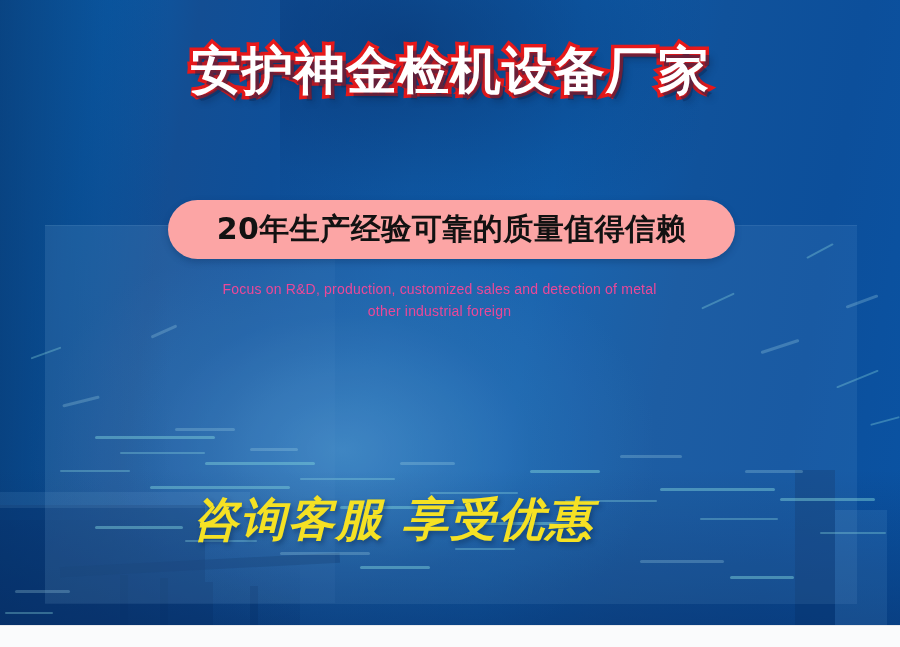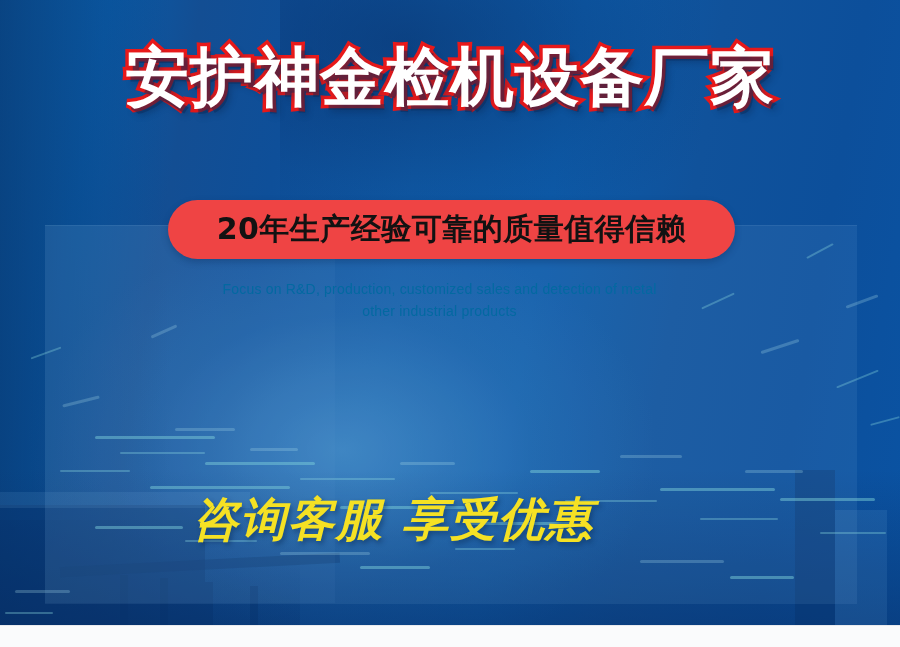--- a/index.html
+++ b/index.html
@@ -119,38 +119,38 @@
     left: 0; top: 0;
     width: 900px; height: 625px;
   }
 
   .title {
     position: absolute;
     left: 0; top: 44px;
     width: 900px;
     text-align: center;
     font-family: "DejaVu Sans", "Liberation Sans", sans-serif;
-    font-size: 64px;
+    font-size: 51px;
     font-weight: bold;
     line-height: 1.05;
     letter-spacing: 1px;
     color: #ffffff;
     -webkit-text-stroke: 7px #e8191a;
     paint-order: stroke fill;
     text-shadow:
       4px 5px 0 rgba(10,40,85,0.45),
       6px 7px 6px rgba(8,35,75,0.35);
     white-space: nowrap;
   }
 
   .pill {
     position: absolute;
     left: 168px; top: 200px;
     width: 567px; height: 59px;
-    background: #ef4444;
+    background: #fca5a5;
     border-radius: 30px;
     box-shadow: 0 3px 7px rgba(6,38,80,0.30);
     display: flex;
     align-items: center;
     justify-content: center;
   }
   .pill-text {
     font-family: "DejaVu Sans", "Liberation Sans", sans-serif;
     font-size: 30px;
     font-weight: bold;
@@ -160,21 +160,21 @@
   }
 
   .eng {
     position: absolute;
     left: 0; top: 278px;
     width: 879px;
     text-align: center;
     font-family: "Liberation Sans", "DejaVu Sans", sans-serif;
     font-size: 14px;
     line-height: 22px;
-    color: #0369a1;
+    color: #ec4899;
     letter-spacing: 0.2px;
   }
 
   .zh-body {
     position: absolute;
     left: 0; top: 358px;
     width: 900px;
     text-align: center;
     font-family: "DejaVu Sans", "Liberation Sans", sans-serif;
     font-size: 34px;
@@ -267,21 +267,21 @@
   <div class="content">
 
     <div class="title">安护神金检机设备厂家</div>
 
     <div class="pill">
       <span class="pill-text">20年生产经验可靠的质量值得信赖</span>
     </div>
 
     <div class="eng">
       <div>Focus on R&amp;D, production, customized sales and detection of metal</div>
-      <div>other industrial products</div>
+      <div>other industrial foreign</div>
     </div>
 
     <div class="zh-body">
     </div>
 
     <div class="cta">咨询客服 享受优惠</div>
 
   </div>
 
   <div class="bottom-strip"></div>

